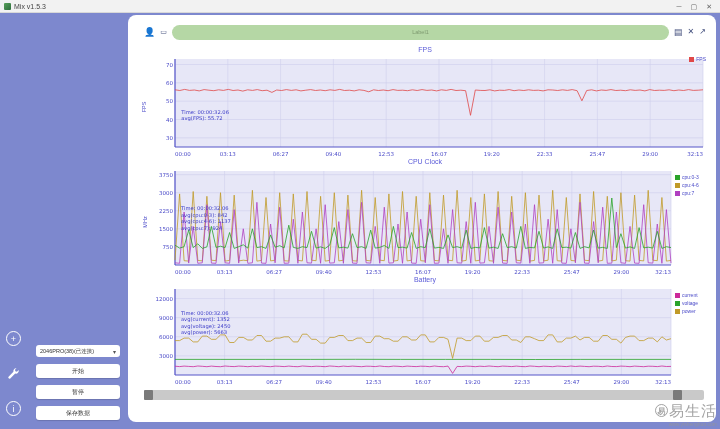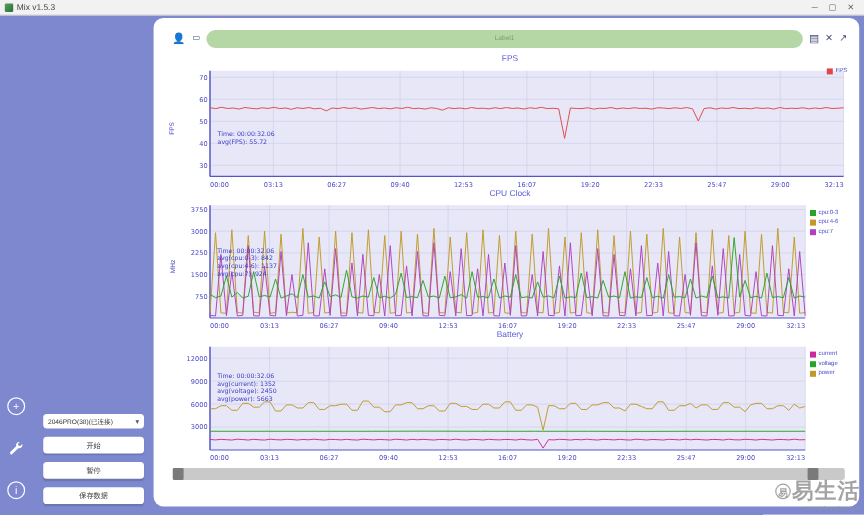--- a/index.html
+++ b/index.html
@@ -33,21 +33,21 @@
   .legend-side { width:33px; padding-top:6px; display:flex; flex-direction:column; gap:2px; }
   .legend-overlay { position:absolute; top:10px; right:4px; display:flex; flex-direction:column; }
   .legend-item { display:flex; align-items:center; gap:2px; font-size:5px; color:#4a4ac8; }
   .legend-item .swatch { width:5px; height:5px; display:inline-block; }
   
   .hscroll { position:relative; height:10px; background:#c9c9c9; border-radius:2px; margin:4px 6px 0 6px; }
   .hscroll .handle { position:absolute; top:0; width:9px; height:10px; background:#7a7a7a; border-radius:1px; }
   .hscroll .handle.left { left:0; }
   .hscroll .handle.right { right:22px; }
   .watermark { position:absolute; right:3px; bottom:2px; text-align:right; color:rgba(140,140,140,.8); }
-  .watermark .brand { font-size:18px; font-weight:bold; letter-spacing:1px; }
+  .watermark .brand { font-size:15px; font-weight:normal; letter-spacing:1px; }
   .watermark .logo { display:inline-block; width:13px; height:13px; border:1.5px solid rgba(140,140,140,.8); border-radius:50%; font-size:8px; font-weight:bold; line-height:13px; text-align:center; vertical-align:2px; margin-right:1px; }
   .watermark .sub { font-size:5px; color:rgba(150,150,150,.8); }
   svg text { font-family:"DejaVu Sans", sans-serif; }
 </style>
 </head>
 <body>
 
 <div class="titlebar">
   <span class="app-icon"></span>
   <span class="title">Mix v1.5.3</span>

